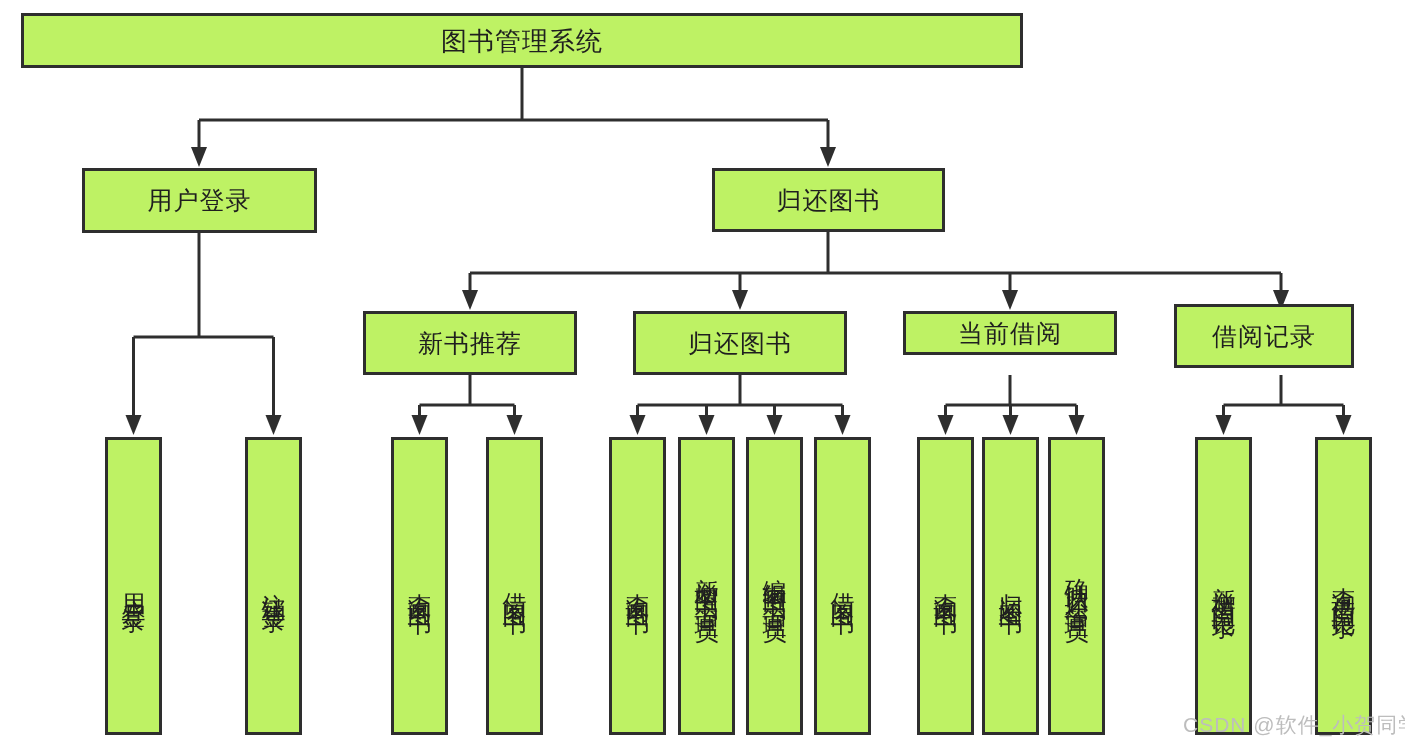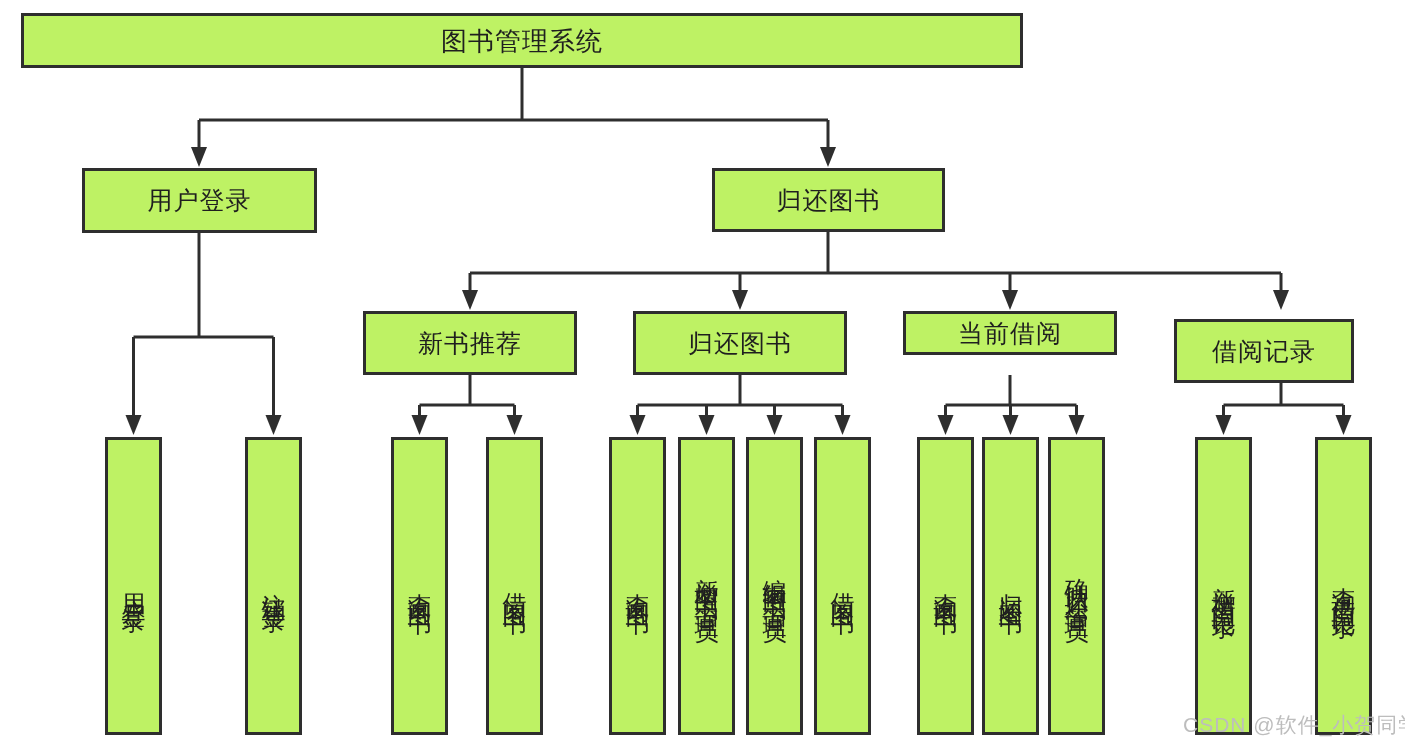--- a/index.html
+++ b/index.html
@@ -31,21 +31,21 @@
   }
   
   #n-root{left:21px;top:13px;width:1002px;height:55px;font-size:26px;}
   
   #n-user-login{left:82px;top:168px;width:235px;height:65px;}
   #n-book-mgmt{left:712px;top:168px;width:233px;height:64px;}
   
   #n-new-book{left:363px;top:311px;width:214px;height:64px;text-align:right;}
   #n-book-borrow{left:633px;top:311px;width:214px;height:64px;}
   #n-current-borrow{left:903px;top:311px;width:214px;height:44px;}
-  #n-borrow-records{left:1174px;top:319px;width:180px;height:64px;}
+  #n-borrow-records{left:1174px;top:304px;width:180px;height:64px;}
   
   .leaf{top:437px;height:298px;width:57px;}
   #n-leaf-user-login{left:105px;}
   #n-leaf-logout{left:245px;}
   #n-leaf-nb-query{left:391px;}
   #n-leaf-nb-borrow{left:486px;}
   #n-leaf-bb-query{left:609px;}
   #n-leaf-bb-add{left:678px;}
   #n-leaf-bb-edit{left:746px;}
   #n-leaf-bb-borrow{left:814px;}

